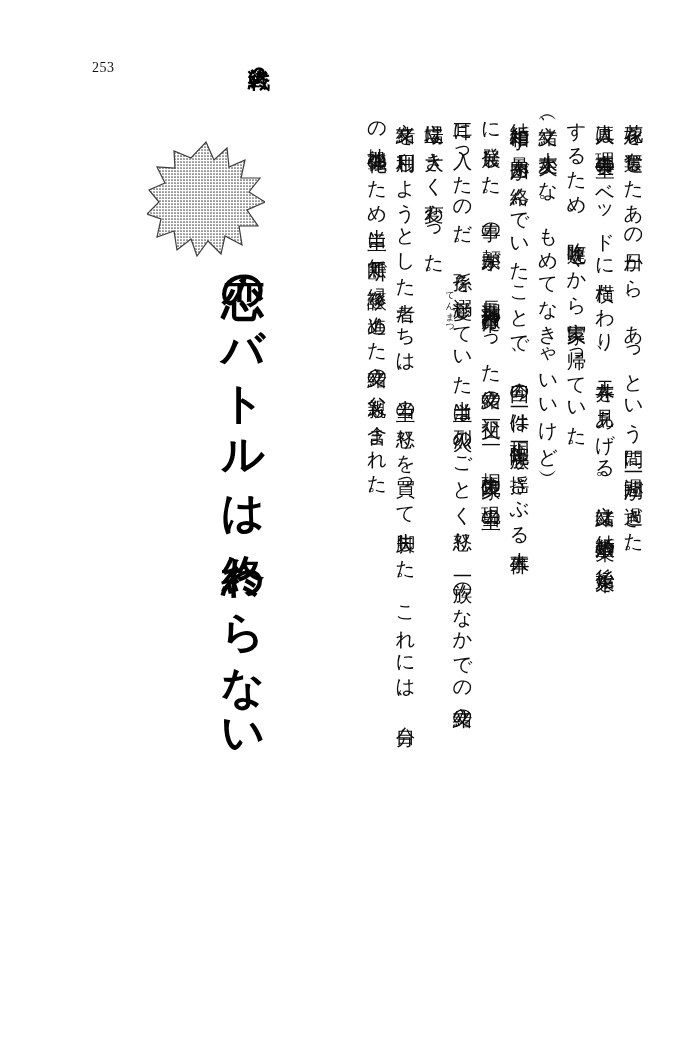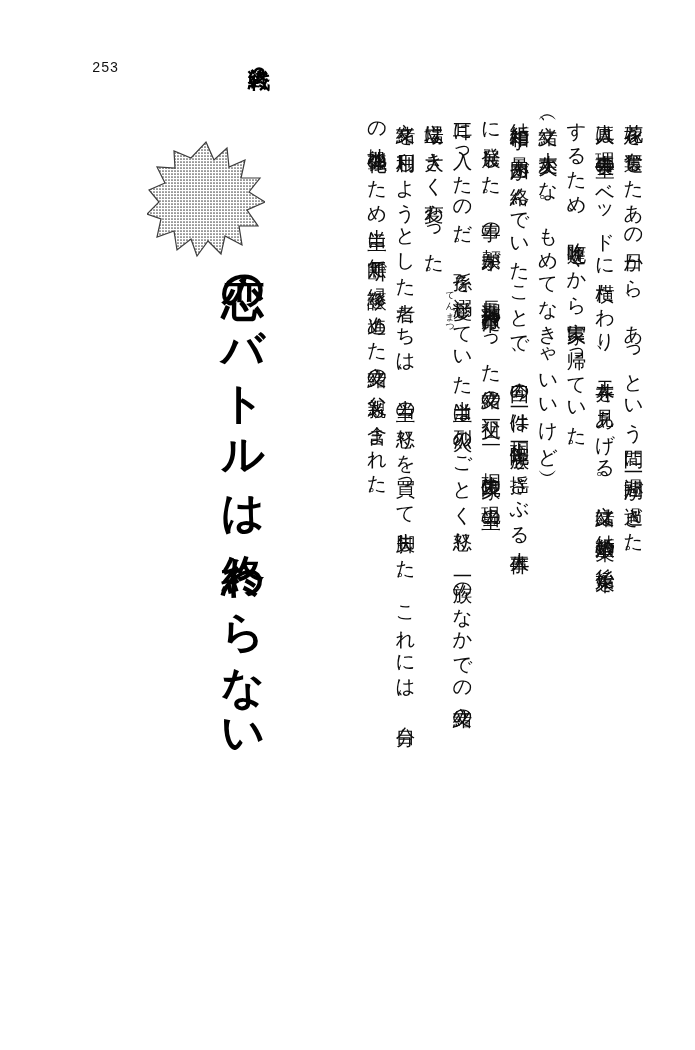--- a/index.html
+++ b/index.html
@@ -17,21 +17,21 @@
     background: #ffffff;
     overflow: hidden;
   }
   .page-number {
     position: absolute;
     top: 60px;
     left: 92px;
     font-size: 14px;
     color: #111;
     letter-spacing: 0.5px;
-    font-family: Liberation Mono, monospace;
+    font-family: Liberation Serif, serif;
   }
 
   
   .body-text {
     position: absolute;
     top: 108px;
     right: 52px;
     height: 860px;
     display: flex;
     flex-direction: row;      

